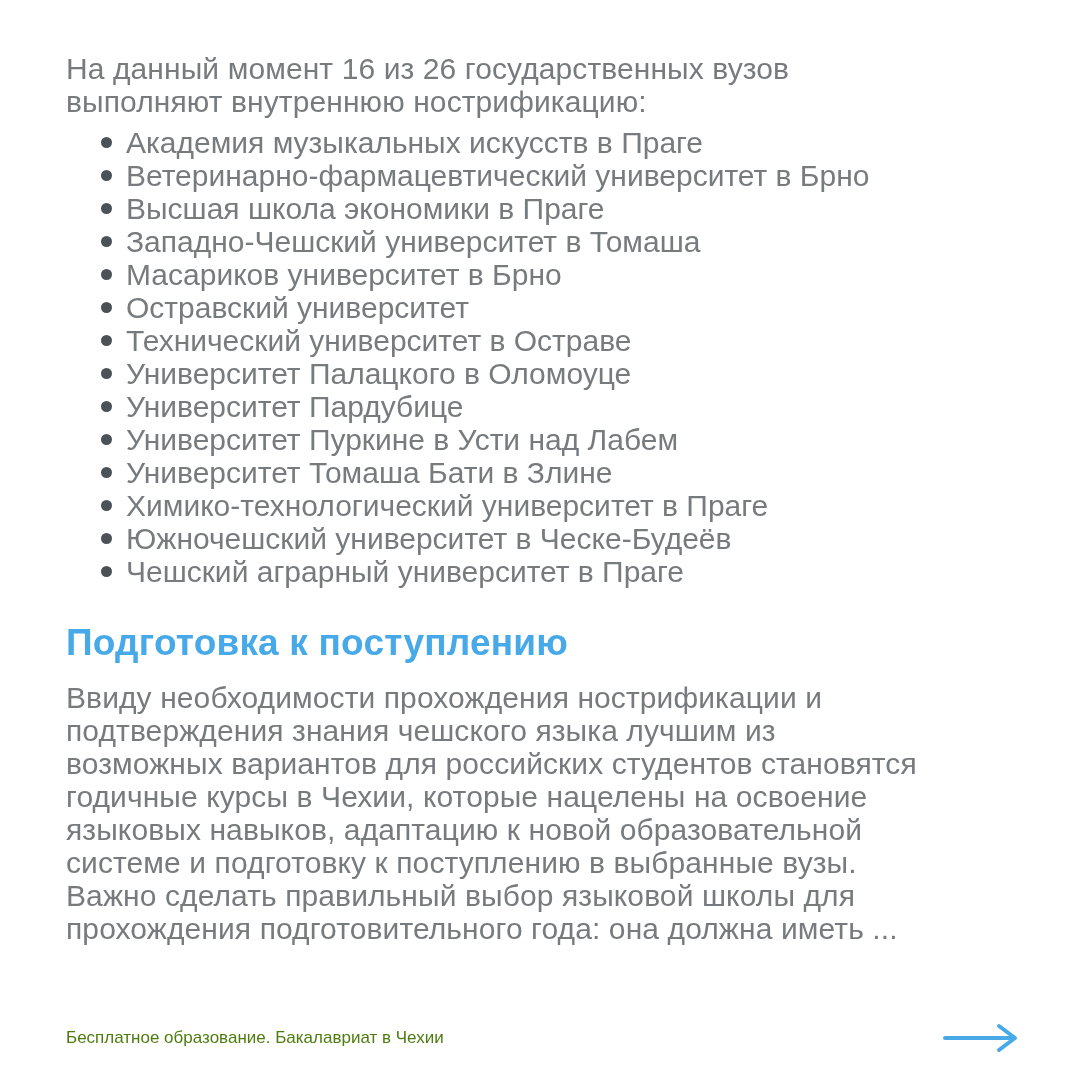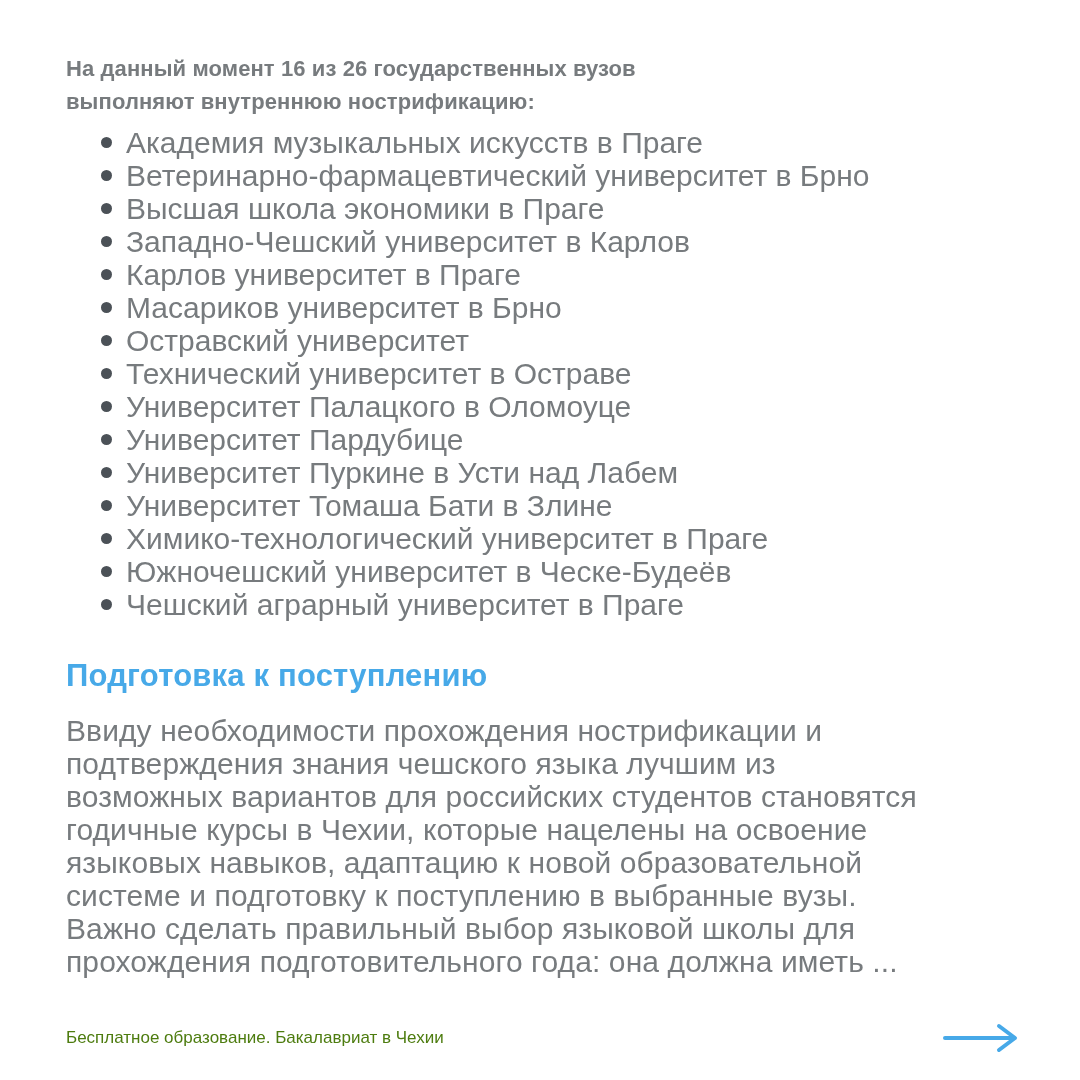--- a/index.html
+++ b/index.html
@@ -12,23 +12,23 @@
     background: #ffffff;
     font-family: "Liberation Sans", "DejaVu Sans", sans-serif;
     color: #777b7e;
     position: relative;
     overflow: hidden;
   }
   .content {
     padding: 52px 64px 0 66px;
   }
   .intro {
-    font-size: 22px;
+    font-size: 30px;
     line-height: 33px;
-    font-weight: 700;
+    font-weight: 400;
     letter-spacing: 0.1px;
     white-space: pre-line;
     margin: 0;
   }
   ul.universities {
     list-style: none;
     margin: 8px;
     padding: 0;
   }
   ul.universities li {
@@ -44,21 +44,21 @@
     position: absolute;
     left: 27px;
     top: 11px;
     width: 11px;
     height: 11px;
     border-radius: 50%;
     background: #4b5157;
   }
   .section-heading {
     margin: 38px 0 21px 0;
-    font-size: 31px;
+    font-size: 37px;
     line-height: 34px;
     font-weight: bold;
     letter-spacing: 0.2px;
   }
   .body-paragraph {
     margin: 0;
     font-size: 30px;
     line-height: 33px;
     font-weight: 300;
     letter-spacing: 0.1px;
@@ -90,22 +90,21 @@
 
 <div class="content">
 
   <p class="intro">На данный момент 16 из 26 государственных вузов
 выполняют внутреннюю нострификацию:</p>
 
   <ul class="universities">
       <li>Академия музыкальных искусств в Праге</li>
       <li>Ветеринарно-фармацевтический университет в Брно</li>
       <li>Высшая школа экономики в Праге</li>
-      <li>Западно-Чешский университет в Карлов</li>
-      <li>Карлов университет в Праге</li>
+      <li>Западно-Чешский университет в Томаша</li>
       <li>Масариков университет в Брно</li>
       <li>Остравский университет</li>
       <li>Технический университет в Остраве</li>
       <li>Университет Палацкого в Оломоуце</li>
       <li>Университет Пардубице</li>
       <li>Университет Пуркине в Усти над Лабем</li>
       <li>Университет Томаша Бати в Злине</li>
       <li>Химико-технологический университет в Праге</li>
       <li>Южночешский университет в Ческе-Будеёв</li>
       <li>Чешский аграрный университет в Праге</li>

